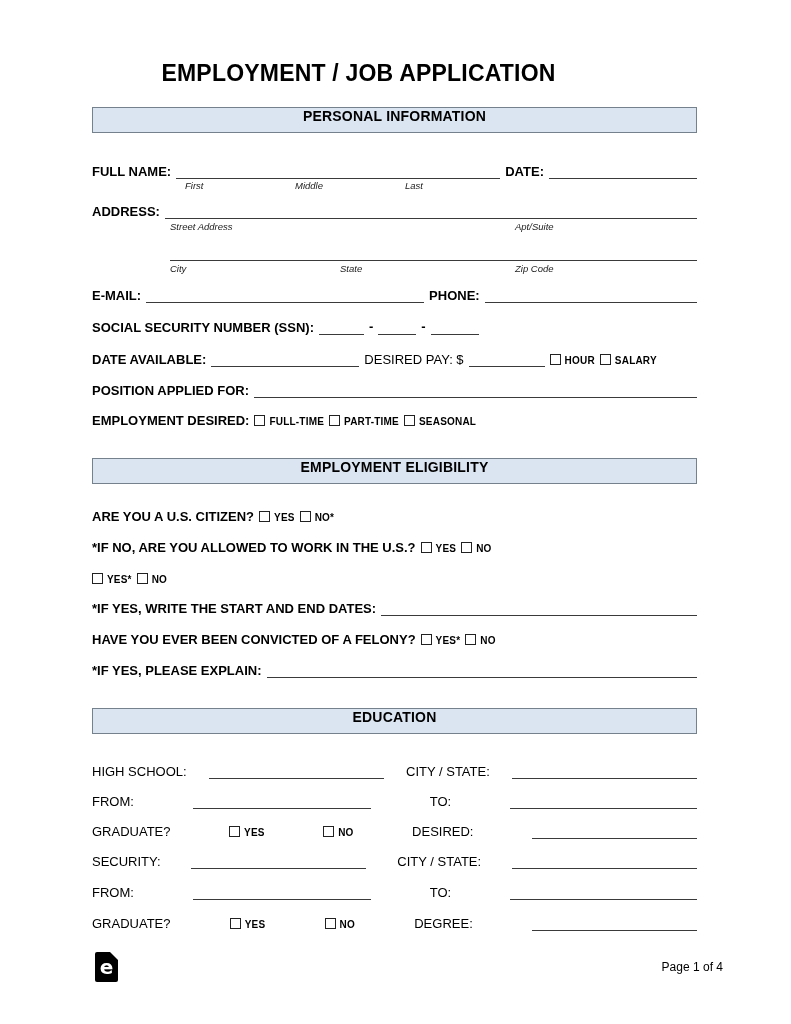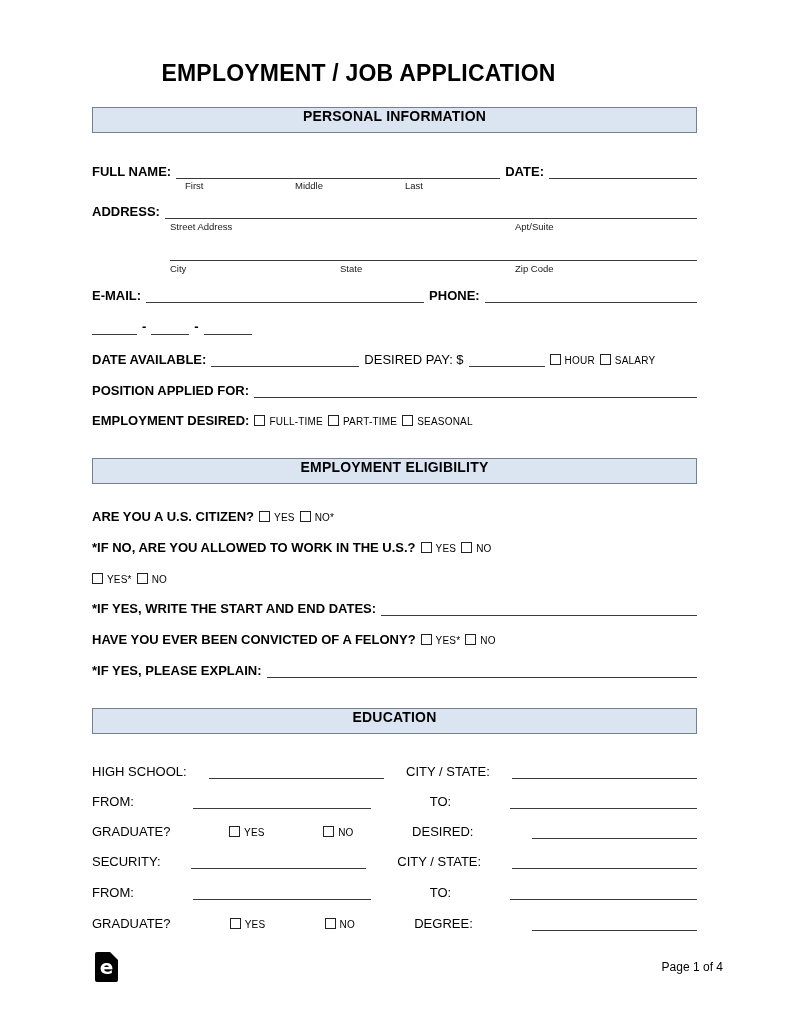--- a/index.html
+++ b/index.html
@@ -25,28 +25,28 @@
   .r.reg{font-weight:normal;justify-content:space-between;}
   .b{font-weight:normal;}
   .ln{
     border-bottom:1.2px solid #3a3a3a;height:13px;align-self:flex-end;flex:none;
   }
   .grow{flex:1;}
   .ln2{
     position:absolute;left:170px;width:527px;height:15px;
     border-bottom:1.2px solid #3a3a3a;
   }
-  .subrow{position:absolute;left:92px;width:605px;height:12px;font-weight:normal;}
+  .subrow{position:absolute;left:92px;width:605px;height:12px;font-weight:normal;font-style:italic;}
   .subrow span{position:absolute;top:0;font-size:9.5px;color:#1a1a1a;white-space:nowrap;}
   .cbg{display:flex;align-items:flex-end;gap:4px;flex:none;}
   .cb{
     width:11px;height:11px;box-sizing:border-box;border:1.3px solid #222;
     background:#fff;margin-bottom:2px;flex:none;
   }
-  .cbl{font-size:10px;font-weight:normal;letter-spacing:.2px;margin-bottom:1px;}
+  .cbl{font-size:10px;font-weight:bold;letter-spacing:.2px;margin-bottom:1px;}
   .payfix{font-weight:normal;}
   .dash{font-weight:bold;margin-bottom:1px;}
   .logo{
     position:absolute;left:95px;top:952px;width:23px;height:30px;
     background:#000;border-radius:2px;
   }
   .fold{
     position:absolute;top:0;right:0;width:0;height:0;
     border-left:8px solid transparent;border-top:8px solid #fff;
   }
@@ -95,20 +95,21 @@
 </div>
 
 <div class="r" style="top:286px">
   <span>E-MAIL:</span>
   <span class="ln" style="width:278px"></span>
   <span>PHONE:</span>
   <span class="ln grow"></span>
 </div>
 
 <div class="r" style="top:318px">
+  <span>SOCIAL SECURITY NUMBER (SSN):</span>
   <span class="ln" style="width:45px"></span>
   <span class="dash">-</span>
   <span class="ln" style="width:38px"></span>
   <span class="dash">-</span>
   <span class="ln" style="width:48px"></span>
 </div>
 
 <div class="r" style="top:350px">
   <span>DATE AVAILABLE:</span>
   <span class="ln" style="width:148px"></span>

